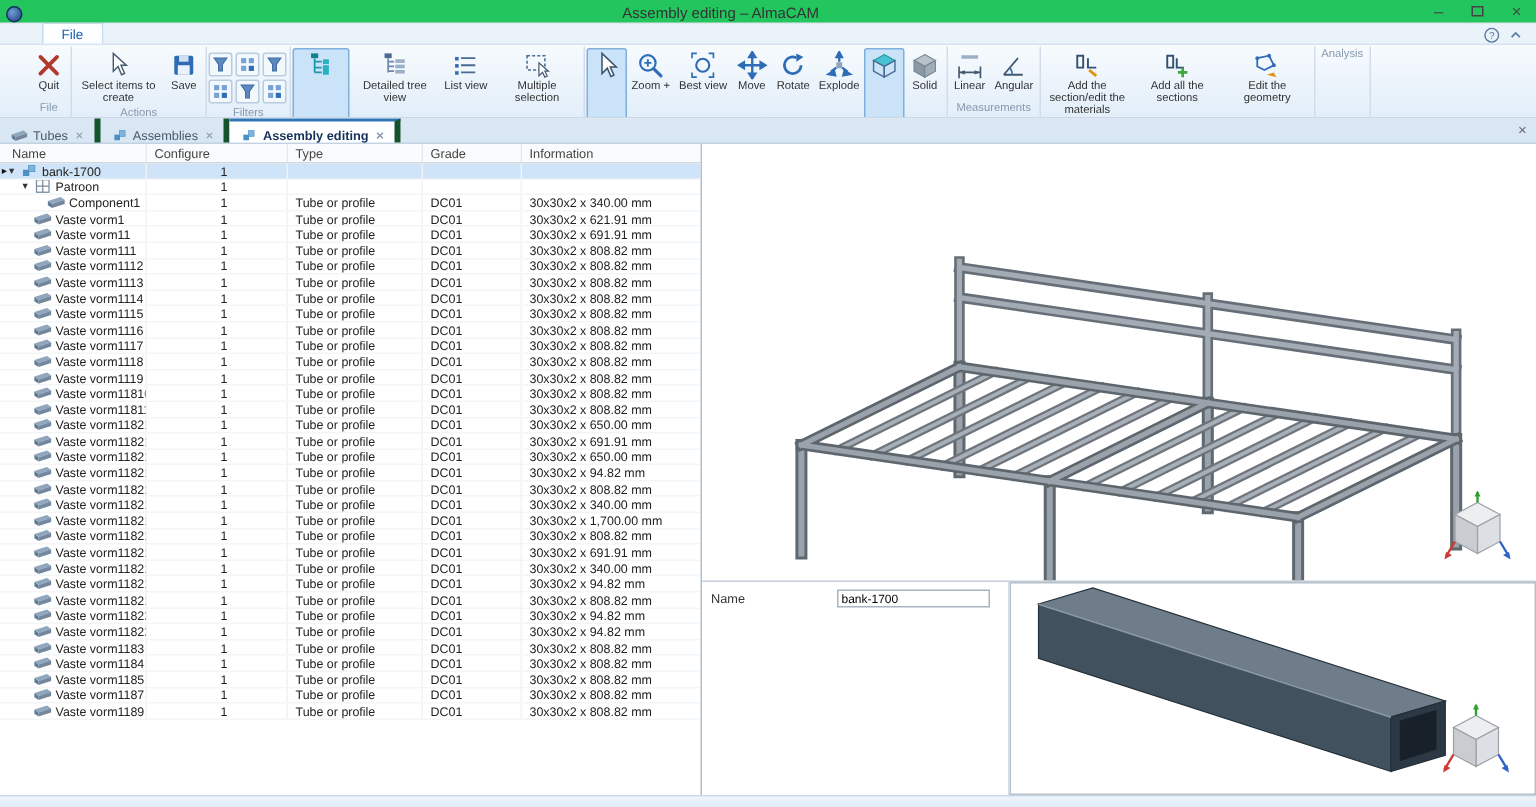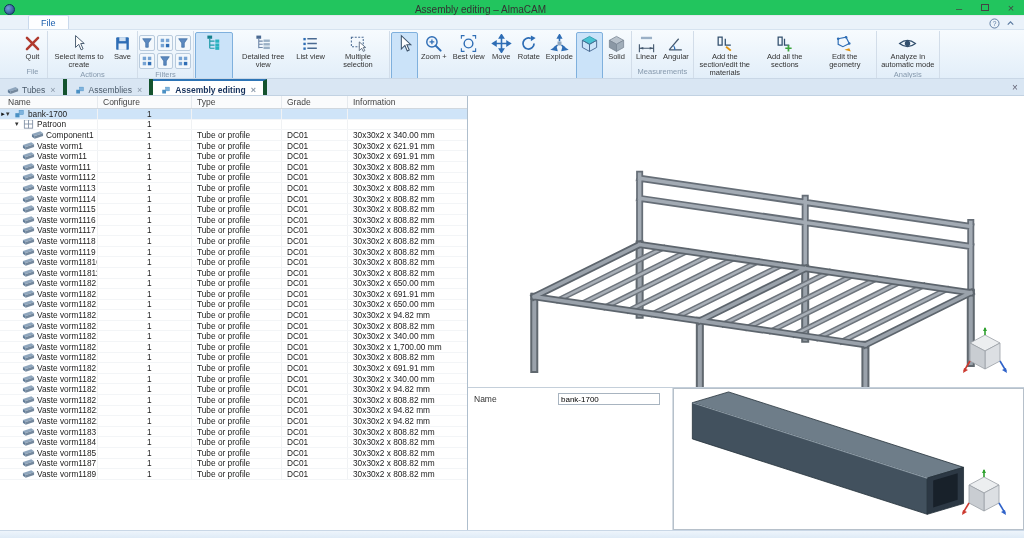--- a/index.html
+++ b/index.html
@@ -430,31 +430,20 @@
                 <circle cx="18" cy="12" r="1.6" fill="#2e6db5"></circle>
                 <path d="M12 20 l8 2 -2 -4 z" fill="#e2930c"></path>
               </svg>
             </span>
     <span class="rlb">Edit the geometry</span>
   </div>
         </div>
     <div class="rg-label">Tubes and profiles</div>
   </div>
       <div class="rgroup">
-    <div class="rg-body">
-          <div class="rbtn">
-    <span class="ric">
-              <svg viewBox="0 0 24 24">
-                <path d="M2 12 Q12 4 22 12 Q12 20 2 12 Z" fill="none" stroke="#33506e" stroke-width="1.6"></path>
-                <circle cx="12" cy="12" r="3.4" fill="#33506e"></circle>
-              </svg>
-            </span>
-    <span class="rlb">Analyze in automatic mode</span>
-  </div>
-        </div>
     <div class="rg-label">Analysis</div>
   </div>
     </div>
 </div>
 
 <div class="doctabs">
   <span style="display:flex;">
       <span class="dtab">
     <span class="ticon">
           <svg viewBox="0 0 14 10">

